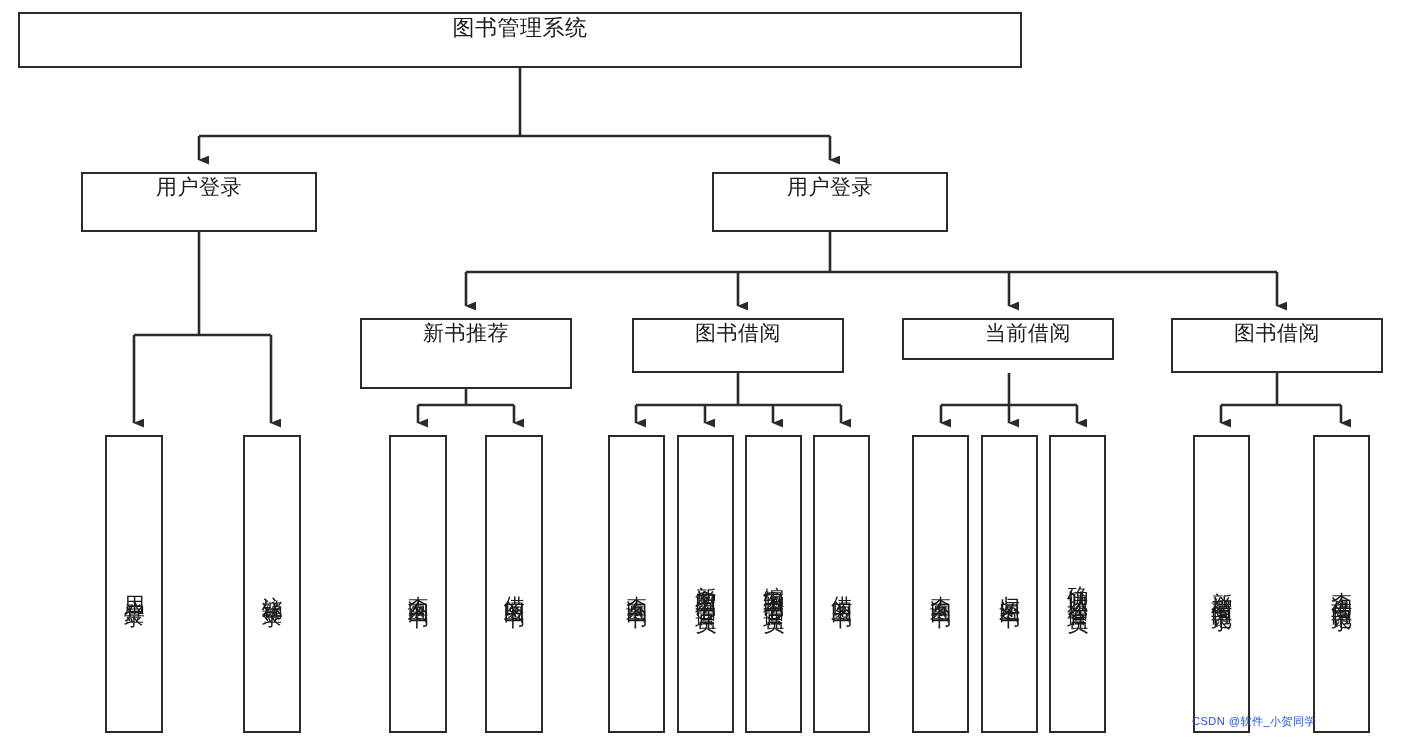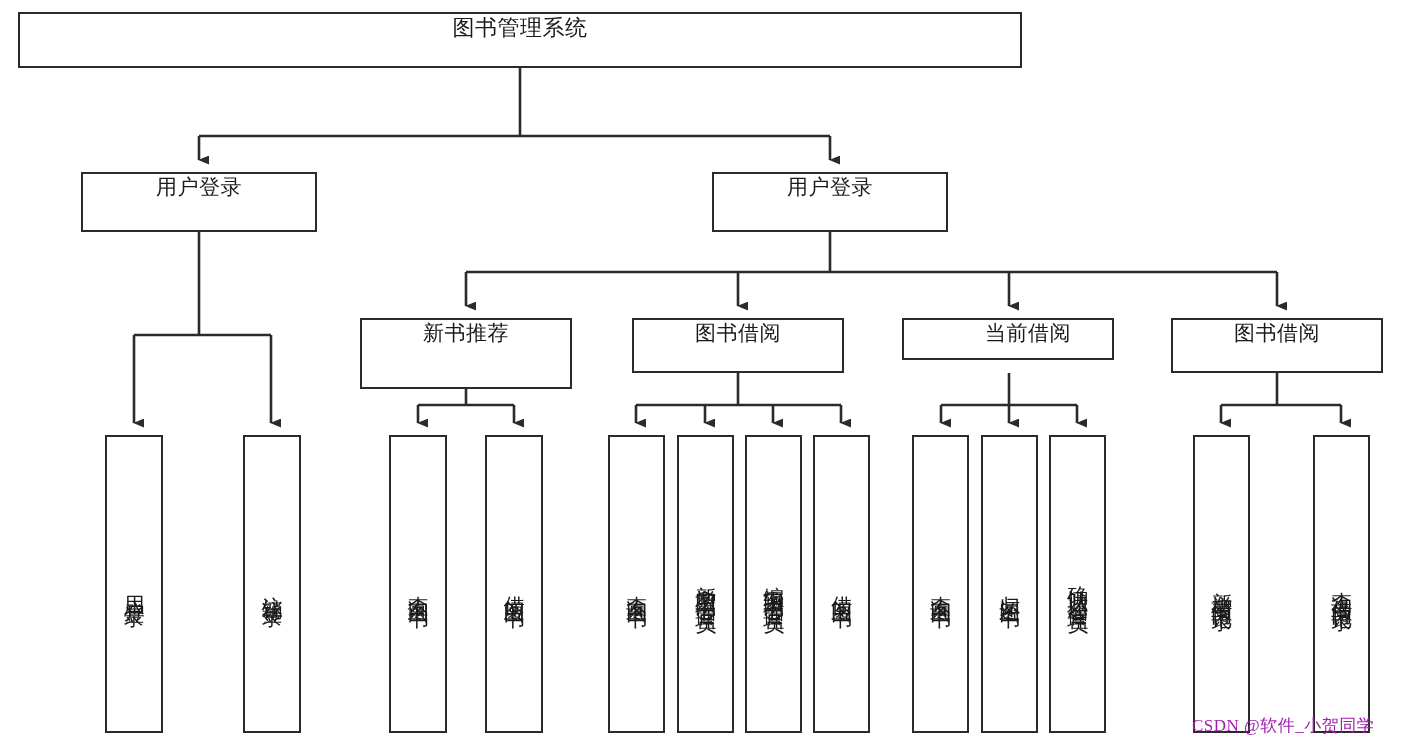--- a/index.html
+++ b/index.html
@@ -66,26 +66,26 @@
     white-space: nowrap;
     max-height: 280px;
   }
   .node.vert.tall .node-label {
     max-height: 290px;
   }
   #watermark {
     position: absolute;
     left: 1192px;
     top: 714px;
-    font-size: 17px;
-    color: #a21caf;
+    font-size: 11px;
+    color: #1d4ed8;
     letter-spacing: 0.5px;
     white-space: nowrap;
     z-index: 5;
-    font-family: Liberation Serif, serif;
+    font-family: Liberation Sans, sans-serif;
   }
 </style>
 </head>
 <body>
 
 <div id="diagram-root">
 
   <svg id="edge-layer" viewBox="0 0 1405 747" xmlns="http://www.w3.org/2000/svg">
     <defs>
       <marker id="arrowhead" markerWidth="9" markerHeight="11" refX="4.5" refY="10.2" orient="auto" markerUnits="userSpaceOnUse">

